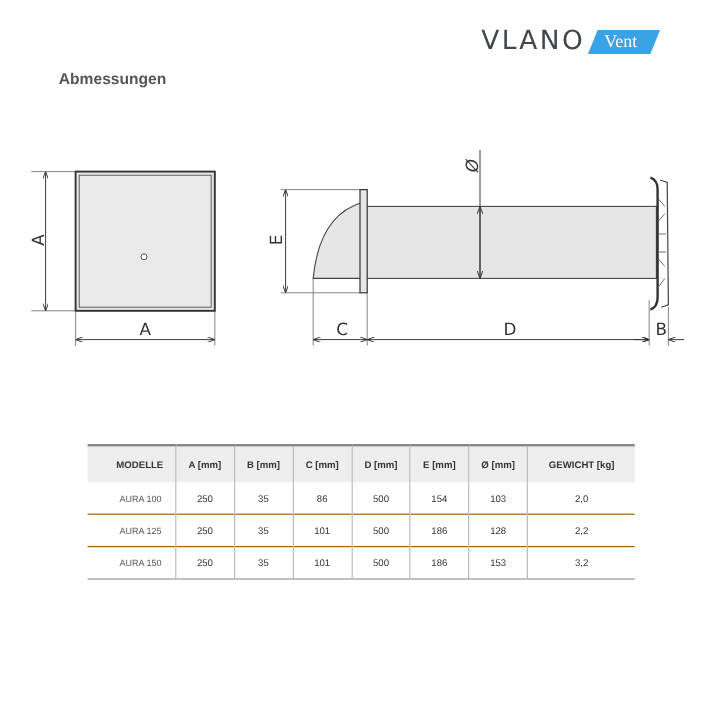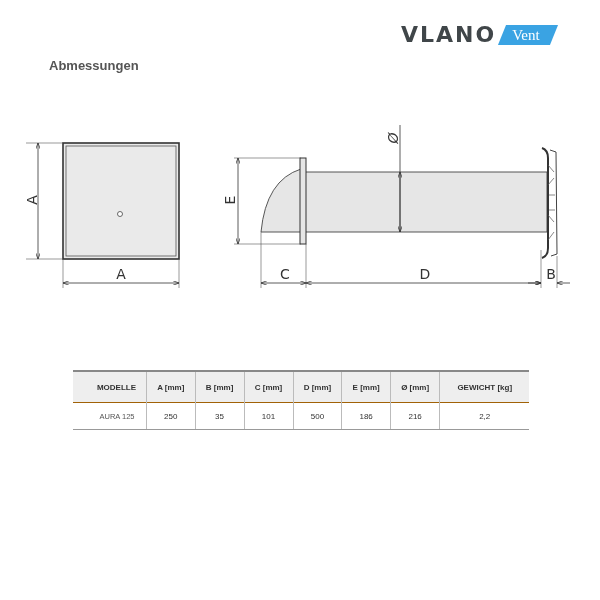--- a/index.html
+++ b/index.html
@@ -1,18 +1,18 @@
 <!DOCTYPE html>
 <html><head>
 <meta charset="utf-8">
 <style>
   html, body { margin:0; padding:0; background:#ffffff; }
   body { width:600px; height:600px; position:relative; overflow:hidden; font-family:"Liberation Sans", sans-serif; color:#444; }
   .logo { position:absolute; left:401px; top:22px; height:26px; display:flex; align-items:center; }
-  .logo-word { font-family:"DejaVu Sans", sans-serif; font-weight:bold; font-size:22px; letter-spacing:2px; color:#404649; line-height:26px; }
+  .logo-word { font-family:"DejaVu Sans", sans-serif; font-weight:normal; font-size:22px; letter-spacing:2px; color:#404649; line-height:26px; }
   .logo-tag { margin-left:6px; position:relative; height:20px; padding:0 14px 0 10px; display:flex; align-items:center; }
   .logo-tag::before { content:""; position:absolute; inset:0; background:#3aa3e3; transform:skewX(-22deg); }
   .logo-tag span { position:relative; color:#fff; font-size:15px; font-family:Liberation Serif, serif; }
   .section-title { position:absolute; left:49px; top:58px; font-size:13px; font-weight:bold; color:#555; }
   svg.drawing { position:absolute; left:0; top:0; }
   .dim-label { font-family:"DejaVu Sans", sans-serif; font-size:14px; fill:#333; }
   table.spec { position:absolute; left:73px; top:370px; width:456px; border-collapse:collapse; font-size:8px; color:#333; }
   table.spec th { background:#eeeeee; font-weight:bold; height:30px; border-top:2px solid #888; text-align:center; padding:0 2px; }
   table.spec td { height:24px; text-align:center; border-top:1px solid #a16207; background:#fff; }
   table.spec tr.first td { border-top:none; }
@@ -89,24 +89,44 @@
       <th>A [mm]</th>
       <th>B [mm]</th>
       <th>C [mm]</th>
       <th>D [mm]</th>
       <th>E [mm]</th>
       <th>Ø [mm]</th>
       <th>GEWICHT [kg]</th>
     </tr>
   </thead>
   <tbody>
+    <tr class="first">
+      <td class="model">AURA 100</td>
+      <td>250</td>
+      <td>35</td>
+      <td>86</td>
+      <td>500</td>
+      <td>154</td>
+      <td>103</td>
+      <td>2,0</td>
+    </tr>
     <tr>
       <td class="model">AURA 125</td>
       <td>250</td>
       <td>35</td>
       <td>101</td>
       <td>500</td>
       <td>186</td>
-      <td>216</td>
+      <td>128</td>
       <td>2,2</td>
+    </tr>
+    <tr>
+      <td class="model">AURA 150</td>
+      <td>250</td>
+      <td>35</td>
+      <td>101</td>
+      <td>500</td>
+      <td>186</td>
+      <td>153</td>
+      <td>3,2</td>
     </tr>
   </tbody>
 </table>
 
 </body></html>

